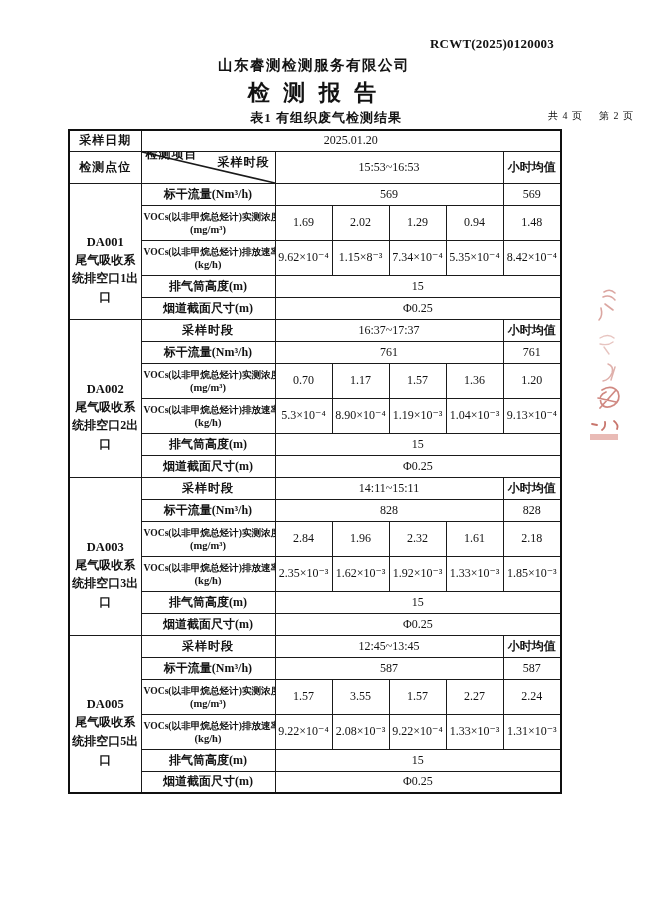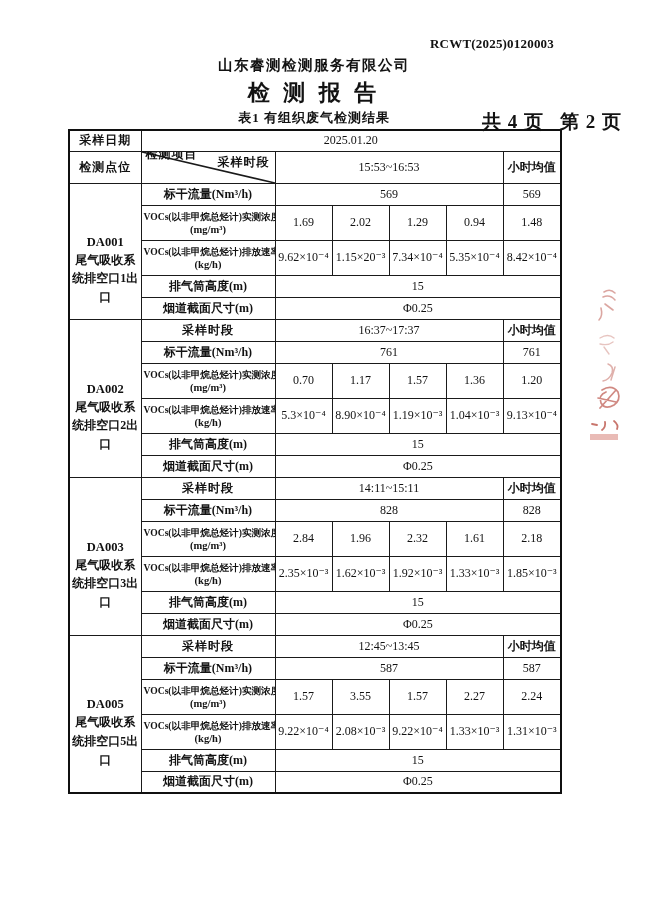--- a/index.html
+++ b/index.html
@@ -15,26 +15,26 @@
     font-size:13px;font-weight:bold;letter-spacing:.2px;text-align:left;
   }
   .company{
     position:absolute;top:56px;left:68px;width:492px;
     text-align:center;font-size:14.5px;font-weight:bold;letter-spacing:1.5px;
   }
   .report-title{
     position:absolute;top:78px;left:68px;width:492px;
     text-align:center;font-size:22px;font-weight:bold;letter-spacing:4px;
   }
-  .caption-row{position:absolute;top:109px;left:68px;width:492px;height:20px;}
+  .caption-row{position:absolute;top:109px;left:80px;width:492px;height:20px;}
   .caption{
     display:block;text-align:center;font-size:13px;font-weight:bold;letter-spacing:1px;
   }
   .pagination{
-    position:absolute;right:-62px;top:0;font-size:19px;font-weight:bold;
+    position:absolute;right:-62px;top:0;font-size:10px;font-weight:normal;
     letter-spacing:1px;white-space:nowrap;
   }
   .pagination .pg-gap{display:inline-block;width:16px;}
 
   table.report{
     position:absolute;top:129px;left:68px;width:492px;
     border-collapse:collapse;table-layout:fixed;
     border:2px solid #101010;
   }
   table.report td{
@@ -131,21 +131,21 @@
       <td class="num">1.29</td>
       <td class="num">0.94</td>
       <td class="num">1.48</td>
     </tr>
     <tr class="rh-d">
       <td class="voc-lbl">
         <span class="voc-l1">VOCs(以非甲烷总烃计)排放速率</span>
         <span class="voc-l2">(kg/h)</span>
       </td>
       <td class="num">9.62×10⁻⁴</td>
-      <td class="num">1.15×20⁻³</td>
+      <td class="num">1.15×8⁻³</td>
       <td class="num">7.34×10⁻⁴</td>
       <td class="num">5.35×10⁻⁴</td>
       <td class="num">8.42×10⁻⁴</td>
     </tr>
     <tr class="rh-s">
       <td class="lbl-tight">排气筒高度(m)</td>
       <td colspan="5" class="val">15</td>
     </tr>
     <tr class="rh-s">
       <td class="lbl-tight">烟道截面尺寸(m)</td>

